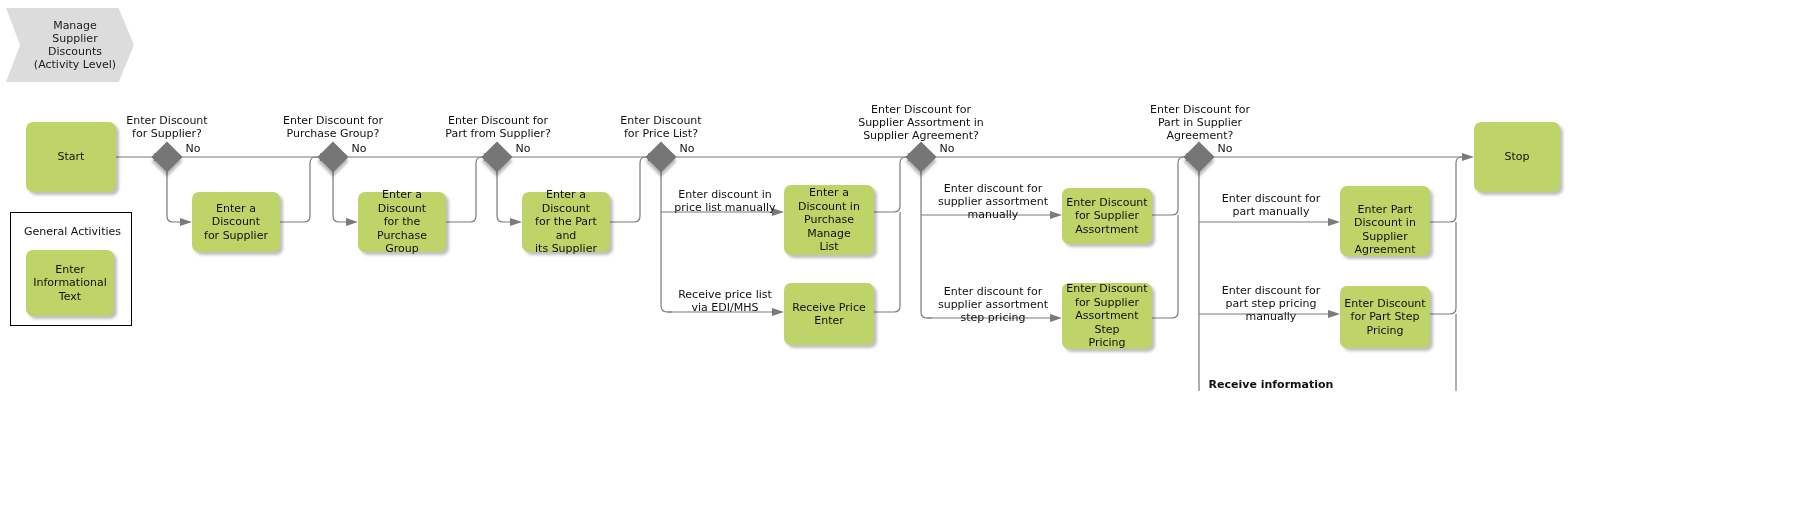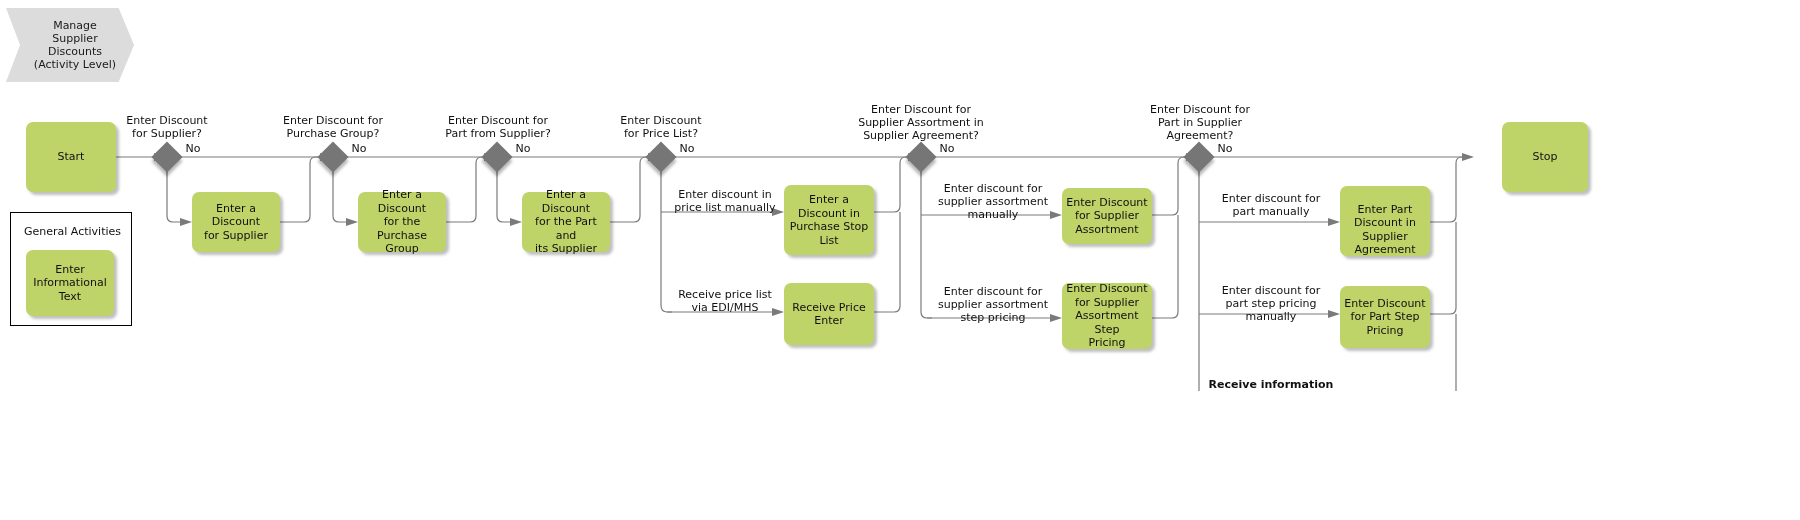--- a/index.html
+++ b/index.html
@@ -163,21 +163,21 @@
     <span style="white-space: pre-line;">Manage
 Supplier
 Discounts
 (Activity Level)</span>
   </div>
 
   <div class="node" style="left:26px;top:122px;width:90px;height:70px;">
     <span style="white-space: pre-line;">Start</span>
   </div>
 
-  <div class="node" style="left:1474px;top:122px;width:86px;height:70px;margin-left:28px;">
+  <div class="node" style="left:1474px;top:122px;width:86px;height:70px;">
     <span style="white-space: pre-line;">Stop</span>
   </div>
 
   <div class="group-box" style="left:10px;top:212px;width:122px;height:114px;"></div>
   <div class="group-title" style="left:24px;top:225px;">General Activities</div>
   <div class="node" style="left:26px;top:250px;width:88px;height:66px;">
     <span style="white-space: pre-line;">Enter
 Informational
 Text</span>
   </div>
@@ -217,21 +217,21 @@
   <div class="lbl" style="left: 676px; top: 142px; width: 22px; white-space: pre-line;">No</div>
 
   <div class="lbl" style="left: 666px; top: 188px; width: 118px; white-space: pre-line;">Enter discount in
 price list manually</div>
   <div class="lbl" style="left: 666px; top: 288px; width: 118px; white-space: pre-line;">Receive price list
 via EDI/MHS</div>
 
   <div class="node" style="left:784px;top:185px;width:90px;height:70px;">
     <span style="white-space: pre-line;">Enter a
 Discount in
-Purchase Stop
+Purchase Manage
 List</span>
   </div>
   <div class="node" style="left:784px;top:283px;width:90px;height:62px;">
     <span style="white-space: pre-line;">Receive Price
 Enter</span>
   </div>
 
   <div class="lbl" style="left: 848px; top: 103px; width: 146px; white-space: pre-line;">Enter Discount for
 Supplier Assortment in
 Supplier Agreement?</div>

